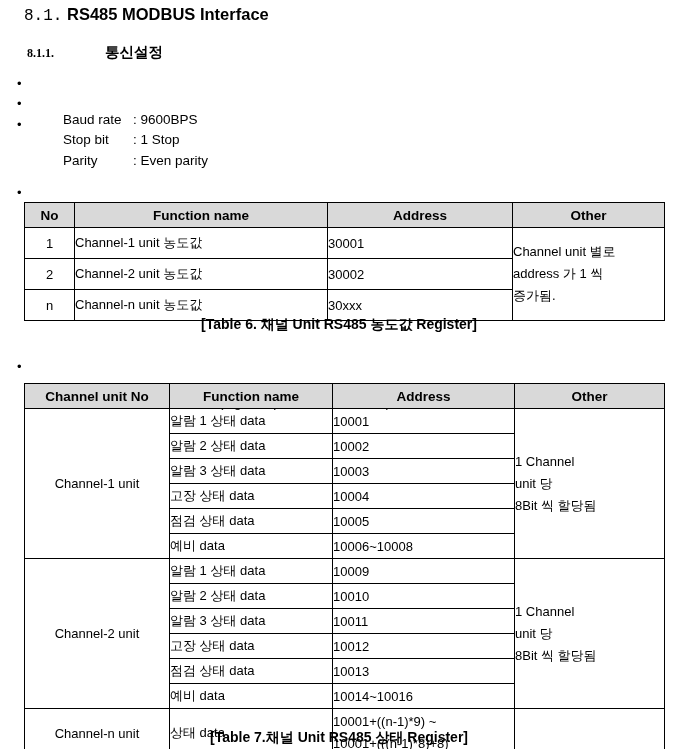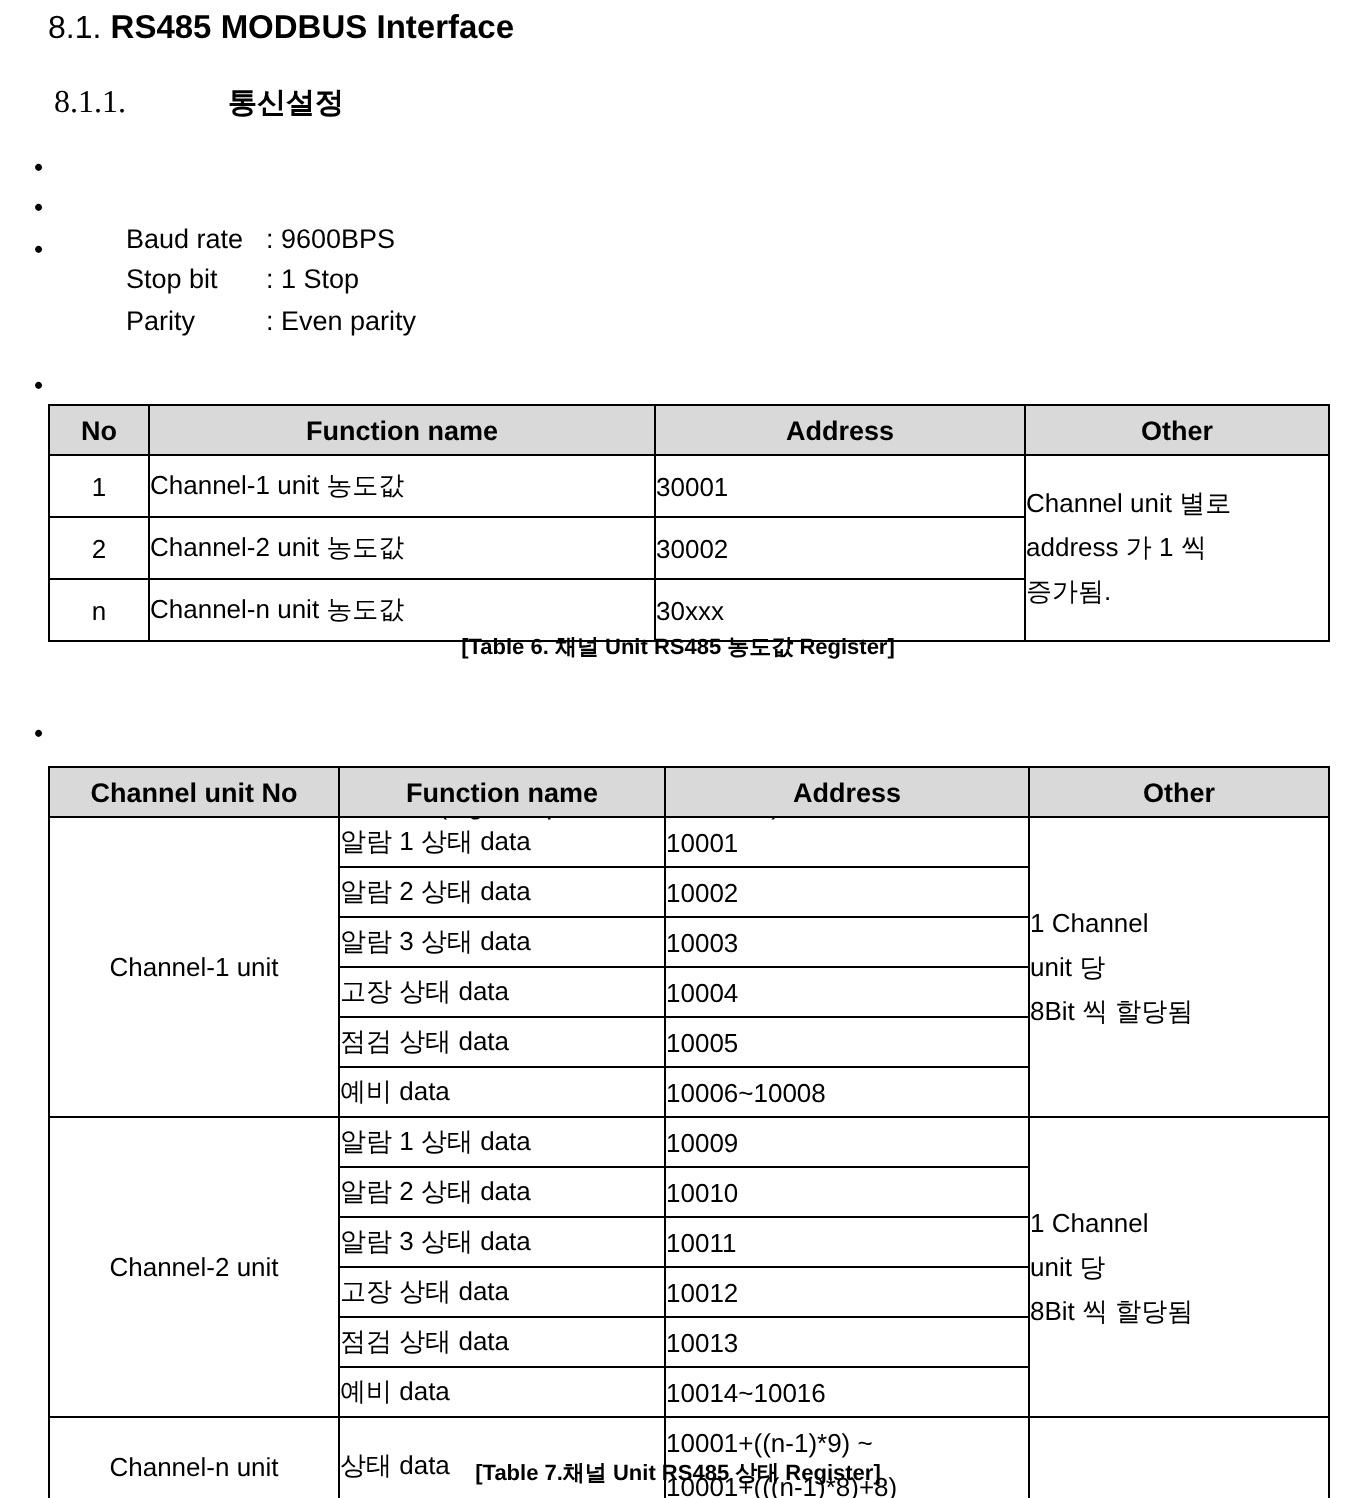--- a/index.html
+++ b/index.html
@@ -24,31 +24,31 @@
 
   
   .h2 {
     position: absolute;
     left: 24px;
     top: 3px;
     font-size: 16.5px;
     line-height: 22px;
     white-space: nowrap;
   }
-  .h2 .num { font-weight: normal; font-family: Liberation Sans, sans-serif; font-size: 16px; margin-top: 48px; }
+  .h2 .num { font-weight: normal; font-family: Liberation Mono, monospace; font-size: 16px; margin-top: 48px; }
   .h2 .txt { font-weight: bold; }
 
   .h3 {
     position: absolute;
     left: 27px;
     font-size: 14.5px;
     line-height: 20px;
     white-space: nowrap;
   }
-  .h3 .num { font-weight: normal; font-family: "Liberation Serif", serif; font-size: 16px; }
+  .h3 .num { font-weight: bold; font-family: "Liberation Serif", serif; font-size: 12px; }
   .h3 .txt { font-weight: bold; margin-left: 47px; }
 
   #h3-comm { top: 42px; }
   #h3-reg  { top: 151px; }
 
   
   .bullet-line {
     position: absolute;
     font-size: 13.5px;
     line-height: 18px;
@@ -126,21 +126,21 @@
   #table7 .c-oth  { width: 149px; }
   #table7 td.addr-2line { height: 48px; line-height: 22px; }
   #table7 td.addr-2line div { white-space: nowrap; }
 
   
   .caption {
     position: absolute;
     width: 678px;
     left: 0;
     text-align: center;
-    font-size: 11px;
+    font-size: 14px;
     font-weight: bold;
     line-height: 16px;
   }
   #cap6 { top: 316px; }
   #cap7 { top: 729px; }
 </style>
 </head>
 <body>
 
 <div class="page">

